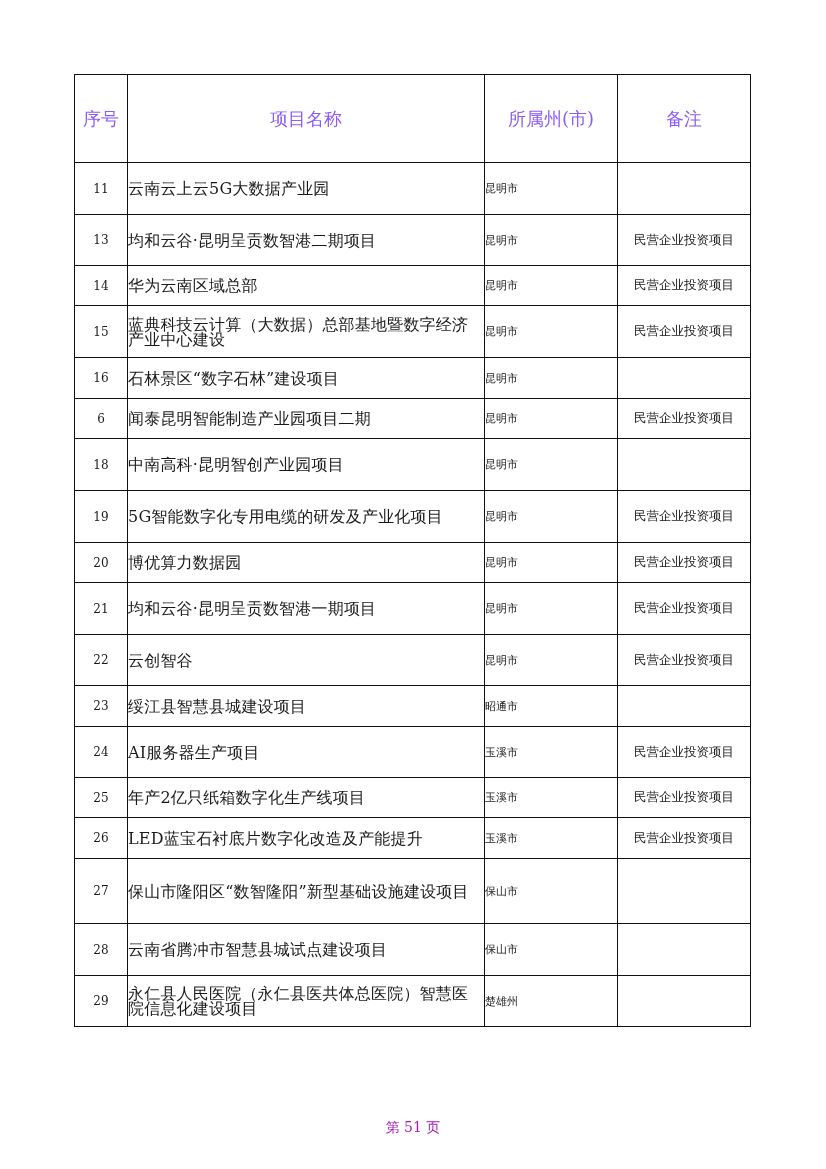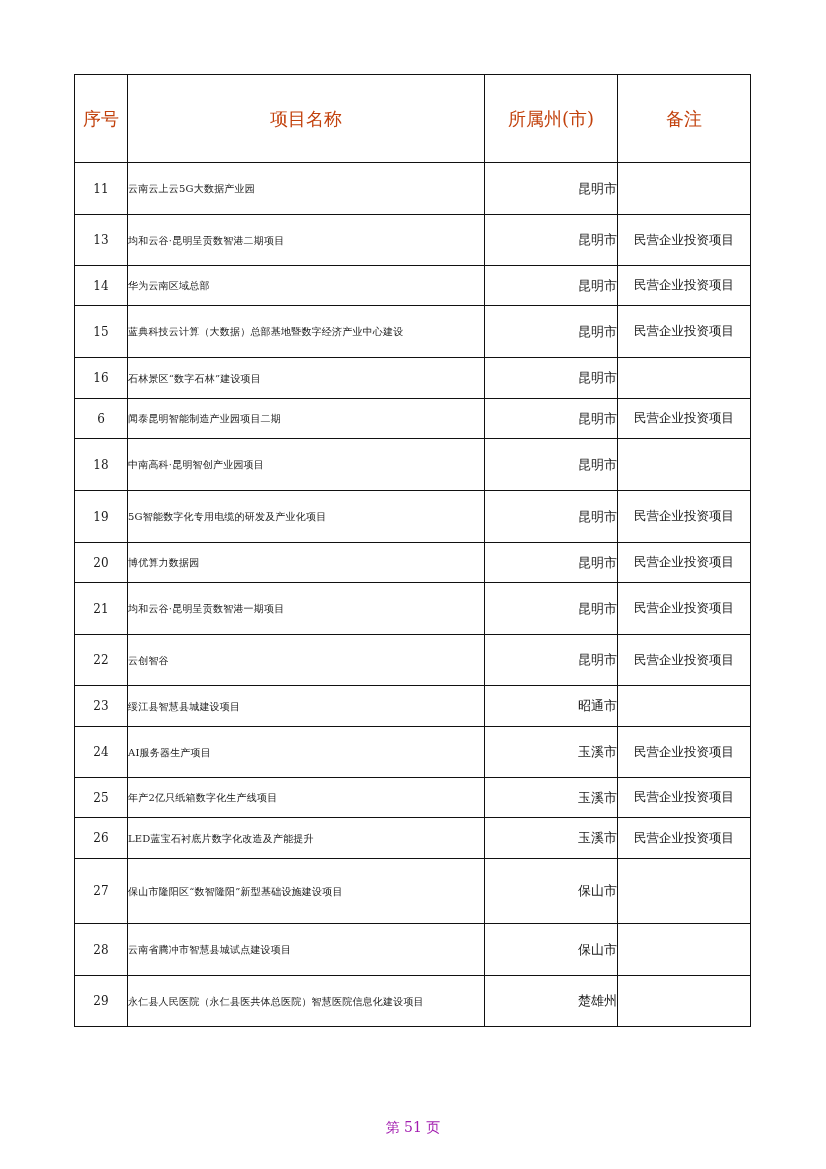--- a/index.html
+++ b/index.html
@@ -33,41 +33,41 @@
       border: 1.4px solid #111;
       padding: 0;
       vertical-align: middle;
       overflow: hidden;
     }
     table.project-table th {
       font-weight: normal;
       font-size: 18px;
       height: 87px;
       text-align: center;
-      color: #c2410c;
+      color: #8b5cf6;
     }
     col.c-no { width: 53px; }
     col.c-name { width: 357px; }
     col.c-region { width: 133px; }
     col.c-note { width: 133px; }
     td.cell-no {
       text-align: center;
       font-size: 12px;
     }
     td.cell-name {
       text-align: left;
-      font-size: 10px;
+      font-size: 16px;
       padding-left: 2px;
       padding-right: 2px;
       line-height: 15px;
       letter-spacing: 0.2px;
     }
     td.cell-region {
-      text-align: right;
-      font-size: 13px;
+      text-align: left;
+      font-size: 11px;
       font-family: Liberation Mono, monospace;
     }
     td.cell-note {
       text-align: center;
       font-size: 12.5px;
     }
     .page-footer {
       position: absolute;
       top: 1119px;
       left: 0;

